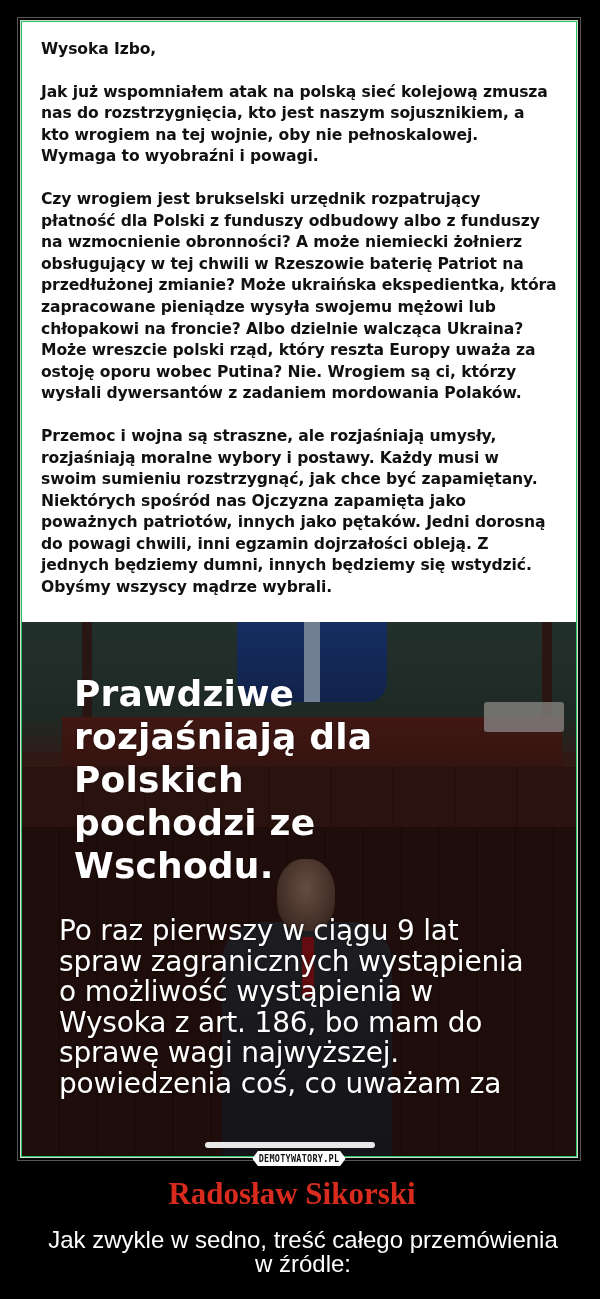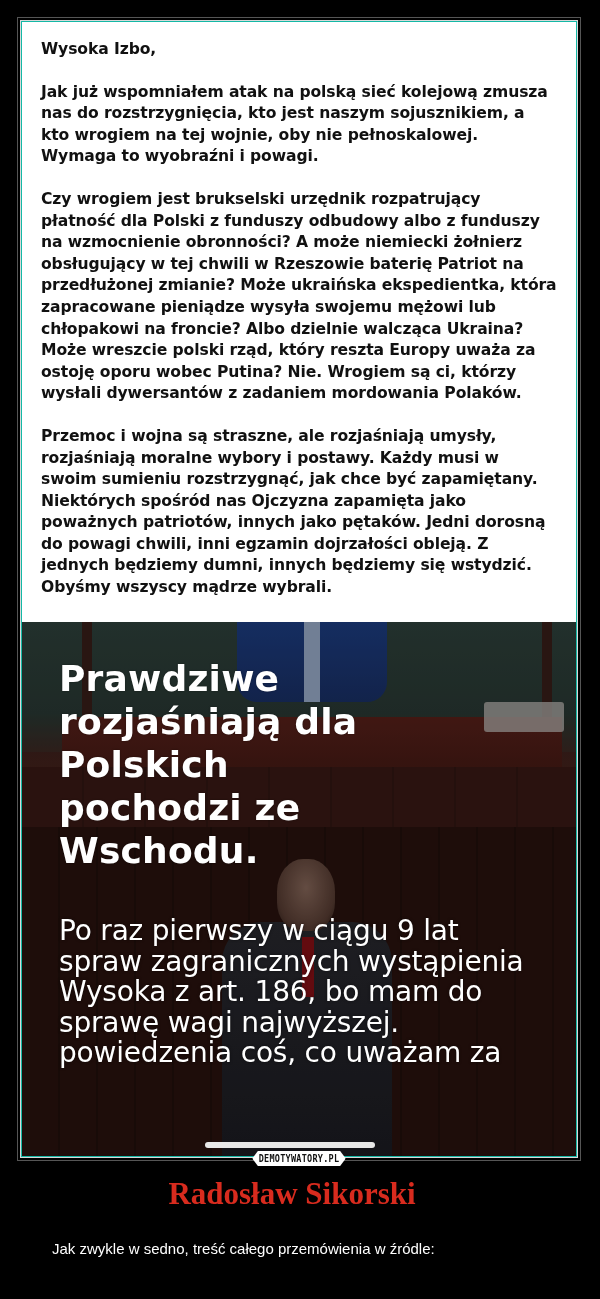--- a/index.html
+++ b/index.html
@@ -2,21 +2,21 @@
 <html><head>
 <meta charset="utf-8">
 <style>
   html, body { margin: 0; padding: 0; }
   body {
     width: 600px; height: 1299px; background: #000; position: relative; overflow: hidden;
     font-family: "DejaVu Sans", sans-serif;
   }
   .frame {
     position: absolute; left: 20px; top: 20px; width: 558px; height: 1138px;
-    border: 1px solid #d8d8d8; box-sizing: border-box; background: #14b8a6; overflow: hidden;
+    border: 1px solid #d8d8d8; box-sizing: border-box; background: #22c55e; overflow: hidden;
   }
   .frame-outer {
     position: absolute; left: 17px; top: 17px; width: 564px; height: 1144px;
     border: 1px solid #555; box-sizing: border-box;
   }
   .text-card {
     position: absolute; left: 1px; top: 1px; right: 1px; height: 600px; background: #fff;
     padding: 17px 19px 0 19px; box-sizing: border-box; color: #111;
   }
   .text-card p {
@@ -62,21 +62,21 @@
   .photo .tie { position: absolute; left: 280px; top: 315px; width: 12px; height: 60px; background: #8a1016; }
   .photo .tray {
     position: absolute; left: 462px; top: 80px; width: 80px; height: 30px;
     background: #b9b4b0; border-radius: 3px; opacity: 0.8;
   }
   .photo .shade {
     position: absolute; inset: 0; background: rgba(0,0,0,0.28);
   }
   .headline {
     position: absolute; left: 37px; top: 35px; color: #fff; font-weight: bold;
-    font-size: 36px; line-height: 43px; margin: 0; letter-spacing: 0.2px;
+    font-size: 36px; line-height: 43px; margin: 15px; letter-spacing: 0.2px;
     text-shadow: 0 0 2px rgba(0,0,0,0.4);
   }
   .subtext {
     position: absolute; left: 37px; top: 294px; color: #fff;
     font-size: 28px; line-height: 30.5px; margin: 0; letter-spacing: -0.2px;
     text-shadow: 0 0 3px rgba(0,0,0,0.5);
   }
   .progress-bar {
     position: absolute; left: 183px; top: 520px; width: 170px; height: 6px;
     background: #e8e8e8; border-radius: 3px;
@@ -86,22 +86,22 @@
     background: #fff; color: #111; font-family: "DejaVu Sans Mono", monospace;
     font-size: 10px; font-weight: bold; line-height: 15px; text-align: center;
     clip-path: polygon(6% 0, 94% 0, 100% 50%, 94% 100%, 6% 100%, 0 50%);
     letter-spacing: 0.3px; transform: scaleX(0.85);
   }
   .caption-title {
     position: absolute; left: 0; top: 1174px; width: 584px; text-align: center;
     color: #d82b1e; font-family: "Liberation Serif", serif; font-size: 31px; line-height: 40px; margin: 0;
   }
   .caption-sub {
-    position: absolute; left: 40px; top: 1225px; width: 520px; text-align: left;
-    color: #fff; font-family: "Liberation Sans", sans-serif; font-size: 15px; line-height: 24px; margin: 12px;
+    position: absolute; left: 40px; top: 1225px; width: 520px; text-align: center;
+    color: #fff; font-family: "Liberation Sans", sans-serif; font-size: 24px; line-height: 24px; margin: 3px;
   }
 </style>
 </head>
 <body>
 
 <div class="frame-outer"></div>
 <div class="frame">
   <div class="text-card">
     <p>Wysoka Izbo,</p>
     <p>Jak już wspomniałem atak na polską sieć kolejową zmusza nas do rozstrzygnięcia, kto jest naszym sojusznikiem, a kto wrogiem na tej wojnie, oby nie pełnoskalowej. Wymaga to wyobraźni i powagi.</p>
@@ -128,20 +128,21 @@
       <div>Prawdziwe</div>
       <div>rozjaśniają dla</div>
       <div>Polskich</div>
       <div>pochodzi ze</div>
       <div>Wschodu.</div>
     </div>
 
     <div class="subtext">
       <div>Po raz pierwszy w ciągu 9 lat</div>
       <div>spraw zagranicznych wystąpienia</div>
+      <div>o możliwość wystąpienia w</div>
       <div>Wysoka z art. 186, bo mam do</div>
       <div>sprawę wagi najwyższej.</div>
       <div>powiedzenia coś, co uważam za</div>
     </div>
 
     <div class="progress-bar"></div>
   </div>
 </div>
 
 <div class="watermark">DEMOTYWATORY.PL</div>

